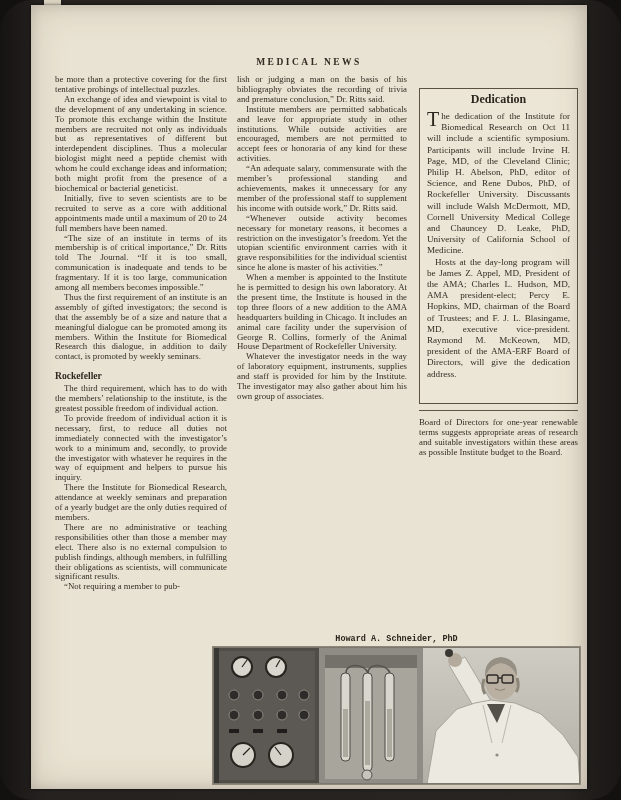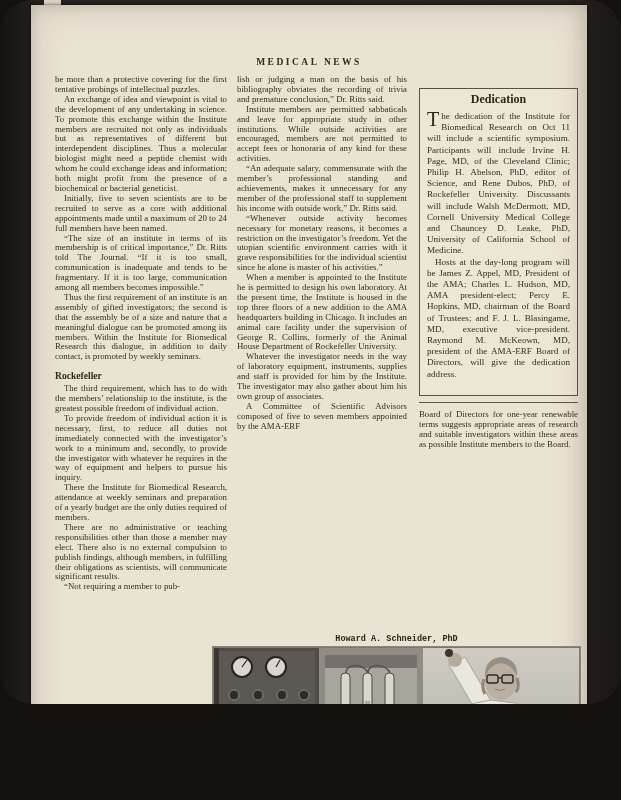--- a/index.html
+++ b/index.html
@@ -1,32 +1,32 @@
 <!DOCTYPE html>
 <html><head>
 <meta charset="utf-8">
 <style>
   html,body{margin:0;padding:0;background:#131110;}
-  .scan{position:relative;width:621px;height:704px;overflow:hidden;
+  .scan{position:relative;width:621px;height:800px;overflow:hidden;
     background:linear-gradient(90deg,#161412,#242split 8%);
     background:linear-gradient(90deg,#161412 0%,#252220 7%,#272421 90%,#191715 100%);
     font-family:"Liberation Serif","DejaVu Serif",serif;border-radius:32px;}
   .sticker{position:absolute;left:44px;top:0;width:17px;height:12px;background:#d9d2bf;box-shadow:0 1px 2px rgba(0,0,0,.6);}
   .paper{position:absolute;left:31px;top:5px;width:556px;height:784px;background:#e9e3d3;
     box-shadow:inset 0 0 36px rgba(92,74,50,.18), inset -6px 0 16px rgba(0,0,0,.10), inset 4px 0 10px rgba(0,0,0,.06), 0 0 3px rgba(0,0,0,.65);}
   .masthead{position:absolute;top:52px;left:0;width:100%;text-align:center;font-size:9.5px;font-weight:bold;
     letter-spacing:2.5px;color:#322b22;}
   .col{position:absolute;top:70px;color:#342d24;font-size:8.8px;line-height:9.9px;text-align:justify;}
   .col-left{left:24px;width:172px;max-height:708px;overflow:hidden;}
   .col-mid{left:206px;width:170px;max-height:556px;overflow:hidden;}
   .col-right{left:388px;width:159px;max-height:552px;overflow:hidden;}
   .para{margin:0;text-indent:9px;}
   .para.no-indent{text-indent:0;}
   .subhead{margin:9px 0 3px;font-size:9.6px;font-weight:bold;text-align:left;color:#2e2820;}
-  .dedication{border:1px solid #5a5143;padding:5px 7px 15px;margin:13px 0 6px;background:rgba(255,252,240,.12);}
+  .dedication{border:1px solid #5a5143;padding:5px 7px 23px;margin:13px 0 6px;background:rgba(255,252,240,.12);}
   .dedication-title{margin:1px 0 6px;text-align:center;font-size:12px;font-weight:bold;color:#2c261e;}
   .dedication-body p{margin:0;text-indent:8px;font-size:9.1px;line-height:11.2px;}
   .dedication-body p:first-child{text-indent:0;}
   .dedication-body p:first-child::first-letter{float:left;font-size:20px;line-height:15px;padding:1px 2px 0 0;color:#2c261e;}
   .rule{height:1px;background:#5d5445;margin:0 0 7px;}
   .photo-area{position:absolute;left:182px;top:629px;width:367px;}
   .photo-caption{margin:0 0 3px;text-align:center;font-family:Liberation Mono, monospace;
     font-weight:bold;font-size:8.5px;color:#2b251d;}
   .photo-frame{display:block;outline:1px solid #8d877a;}
 </style>
@@ -54,34 +54,33 @@
         <p class="para">“Not requiring a member to pub-</p>
       </div>
 
     <div class="col col-mid">
         <p class="para no-indent">lish or judging a man on the basis of his bibliography obviates the recording of trivia and premature conclusion,” Dr. Ritts said.</p>
         <p class="para">Institute members are permitted sabbaticals and leave for appropriate study in other institutions. While outside activities are encouraged, members are not permitted to accept fees or honoraria of any kind for these activities.</p>
         <p class="para">“An adequate salary, commensurate with the member’s professional standing and achievements, makes it unnecessary for any member of the professional staff to supplement his income with outside work,” Dr. Ritts said.</p>
         <p class="para">“Whenever outside activity becomes necessary for monetary reasons, it becomes a restriction on the investigator’s freedom. Yet the utopian scientific environment carries with it grave responsibilities for the individual scientist since he alone is master of his activities.”</p>
         <p class="para">When a member is appointed to the Institute he is permitted to design his own laboratory. At the present time, the Institute is housed in the top three floors of a new addition to the AMA headquarters building in Chicago. It includes an animal care facility under the supervision of George R. Collins, formerly of the Animal House Department of Rockefeller University.</p>
         <p class="para">Whatever the investigator needs in the way of laboratory equipment, instruments, supplies and staff is provided for him by the Institute. The investigator may also gather about him his own group of associates.</p>
-        <p class="para">A Committee of Scientific Advisors composed of five to seven members appointed by the AMA-ERF</p>
       </div>
 
     <div class="col col-right">
       <div class="dedication">
         <div class="dedication-title">Dedication</div>
         <div class="dedication-body">
             <p class="para">The dedication of the Institute for Biomedical Research on Oct 11 will include a scientific symposium. Participants will include Irvine H. Page, MD, of the Cleveland Clinic; Philip H. Abelson, PhD, editor of Science, and Rene Dubos, PhD, of Rockefeller University. Discussants will include Walsh McDermott, MD, Cornell University Medical College and Chauncey D. Leake, PhD, University of California School of Medicine.</p>
             <p class="para">Hosts at the day-long program will be James Z. Appel, MD, President of the AMA; Charles L. Hudson, MD, AMA president-elect; Percy E. Hopkins, MD, chairman of the Board of Trustees; and F. J. L. Blasingame, MD, executive vice-president. Raymond M. McKeown, MD, president of the AMA-ERF Board of Directors, will give the dedication address.</p>
           </div>
       </div>
       <div class="rule"></div>
       <div>
-          <p class="para no-indent">Board of Directors for one-year renewable terms suggests appropriate areas of research and suitable investigators within these areas as possible Institute members to the Board.</p>
+          <p class="para no-indent">Board of Directors for one-year renewable terms suggests appropriate areas of research and suitable investigators within these areas as possible Institute budget to the Board.</p>
         </div>
     </div>
 
     <div class="photo-area">
       <p class="photo-caption">Howard A. Schneider, PhD</p>
       <svg class="photo-frame" width="367" height="137" viewBox="0 0 367 137" xmlns="http://www.w3.org/2000/svg">
         <defs>
           <linearGradient id="wall" x1="0" y1="0" x2="0" y2="1">
             <stop offset="0" stop-color="#cfccc4"></stop>
               <stop offset="1" stop-color="#b2afa7"></stop>

